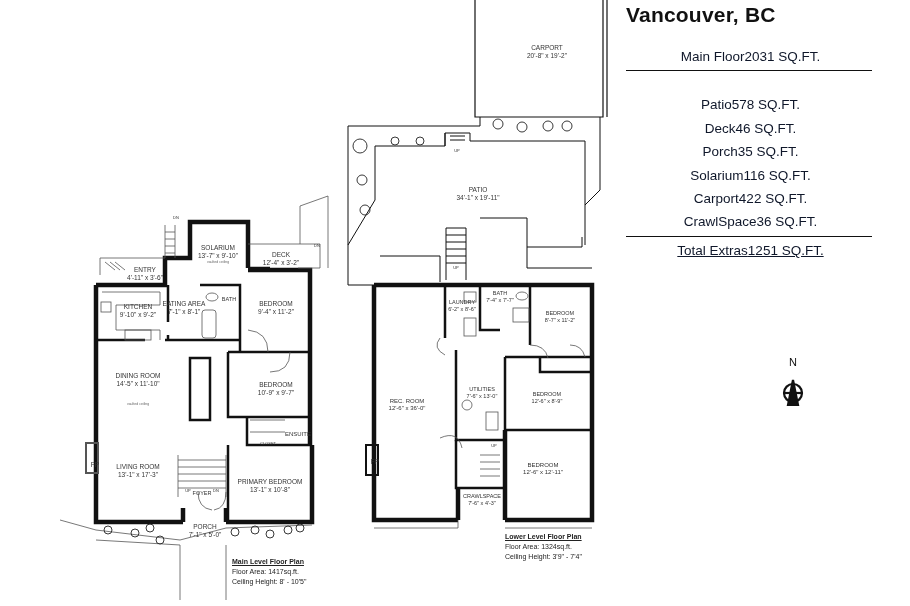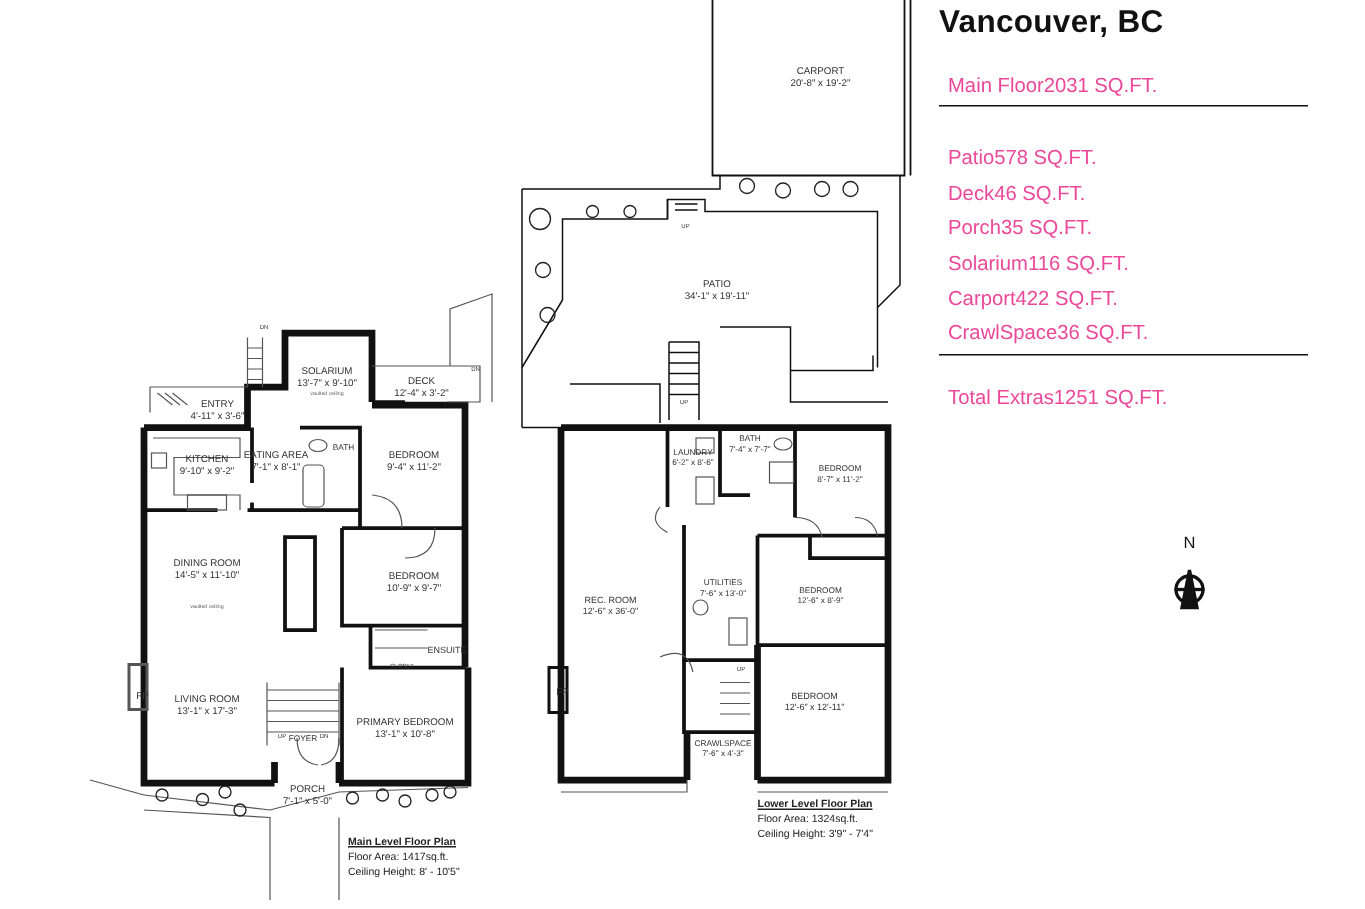--- a/index.html
+++ b/index.html
@@ -4,21 +4,21 @@
 <style>
   html,body{margin:0;padding:0;background:#fff;}
   body{width:910px;height:606px;position:relative;overflow:hidden;font-family:"Liberation Sans",sans-serif;color:#111;}
   svg.plan{position:absolute;left:0;top:0;}
   .lbl{position:absolute;font-family:"Liberation Sans",sans-serif;font-size:6.5px;color:#333;text-align:center;line-height:1.2;white-space:nowrap;transform:translateX(-50%);}
   .lbl .sub{display:block;font-size:3.5px;color:#666;}
   .legend{position:absolute;font-size:7px;color:#222;line-height:1.45;}
   .legend .title{font-weight:bold;text-decoration:underline;}
   .side{position:absolute;left:626px;top:0;width:246px;}
   .city{font-size:21px;font-weight:bold;margin-top:2px;height:34px;line-height:26px;letter-spacing:0.2px;}
-  .row{display:flex;justify-content:flex-start;font-size:13.5px;height:23.4px;line-height:23.4px;padding:0 3px 0 6px;color:#ec4899;}
+  .row{display:flex;justify-content:center;font-size:13.5px;height:23.4px;line-height:23.4px;padding:0 3px 0 6px;color:#0f172a;}
   .rule{border-top:1.5px solid #111;margin:2px 0 0 0;}
   .north{position:absolute;left:778px;top:356px;width:30px;text-align:center;font-size:11px;}
 </style>
 </head>
 <body>
 
 <svg class="plan" width="910" height="606" viewBox="0 0 910 606">
   <g fill="none" stroke="#111">
 
     <g stroke-width="4.5">
@@ -307,19 +307,19 @@
   </div>
   <div class="row">
     <span>Carport</span>
     <span>422 SQ.FT.</span>
   </div>
   <div class="row">
     <span>CrawlSpace</span>
     <span>36 SQ.FT.</span>
   </div>
   <div class="rule"></div>
-  <div class="row" style="margin-top:16px;">
+  <div class="row" style="margin-top:2px;text-decoration:underline;">
     <span>Total Extras</span>
     <span>1251 SQ.FT.</span>
   </div>
 </div>
 
 <div class="north">N</div>
 
 </body></html>

